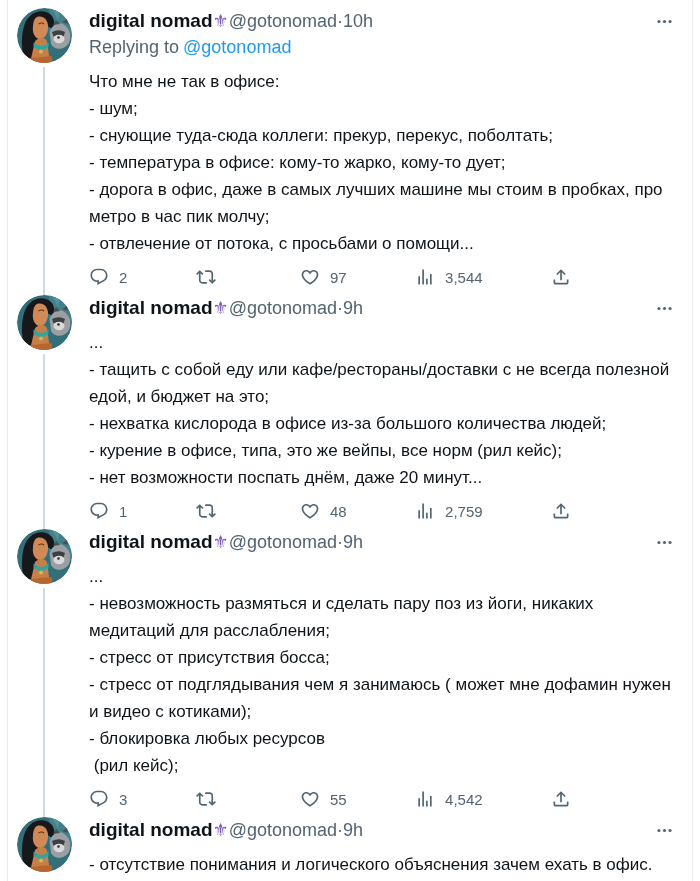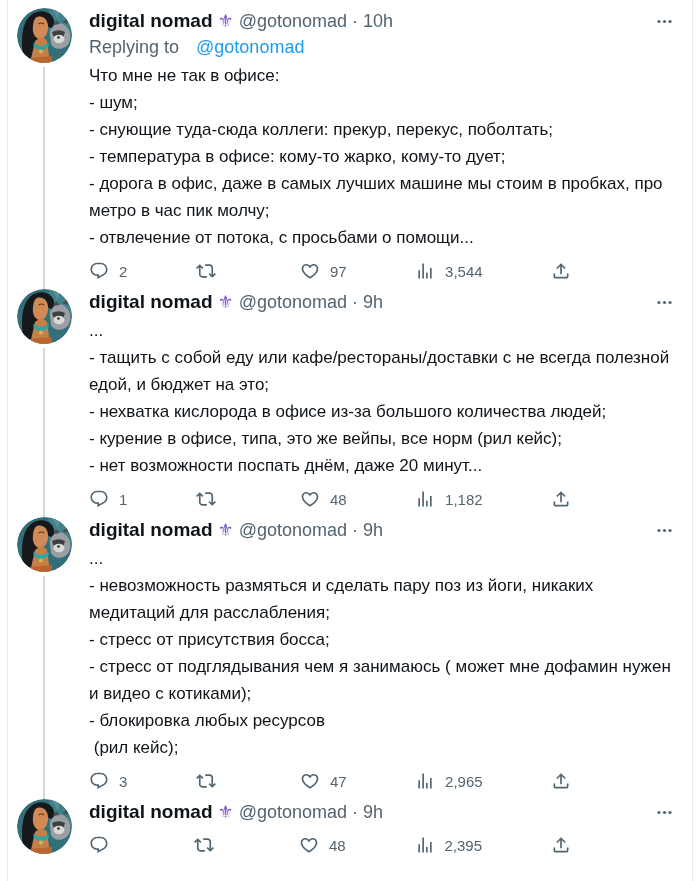--- a/index.html
+++ b/index.html
@@ -17,32 +17,32 @@
     border-right: 1px solid #e9ebec;
     padding-top: 8px;
     background: #ffffff;
   }
   .tweet { display: flex; padding: 0 18px 0 8px; }
   .gutter { width: 56px; flex-shrink: 0; display: flex; flex-direction: column; align-items: center; }
   .avatar { width: 55px; height: 55px; border-radius: 50%; overflow: hidden; flex-shrink: 0; }
   .avatar svg { display: block; width: 55px; height: 55px; }
   .thread { width: 2px; flex: 1; background: #cfd9de; margin-top: 4px; min-height: 10px; }
   .content { flex: 1; min-width: 0; margin-left: 17px; padding-bottom: 8px; }
-  .header { display: flex; align-items: flex-end; gap: 5px; font-size: 19px; line-height: 26px; }
+  .header { display: flex; align-items: flex-end; font-size: 19px; line-height: 26px; }
   .name { font-weight: bold; color: #0f1419; white-space: nowrap; }
   .badge { color: #7d5cc6; font-family: "DejaVu Sans", sans-serif; font-size: 18px; }
   .handle, .dot, .time { color: #536471; font-size: 18px; white-space: nowrap; }
   .more { margin-left: auto; align-self: center; color: #536471; cursor: pointer; }
   .more svg { width: 19px; height: 19px; fill: #536471; display: block; }
   .replying { font-size: 18px; line-height: 25px; color: #536471; margin-top: 1px; }
-  .replying .prefix { margin-right: 17px; }
+  .replying .prefix { margin-right: 4px; }
   .mention { color: #1d9bf0; }
   .body-text {
     font-size: 17px; line-height: 27px; color: #0f1419;
-    white-space: pre-wrap; overflow-wrap: break-word; margin-top: 2px;
+    white-space: pre-wrap; overflow-wrap: break-word; margin-top: 8px;
   }
   .actions {
     display: flex; justify-content: space-between; align-items: center;
     max-width: 482px; margin-top: 10px; color: #536471;
   }
   .action { display: flex; align-items: center; gap: 10px; cursor: pointer; }
   .action svg { width: 20px; height: 20px; fill: #536471; display: block; }
   .count { font-size: 15px; color: #536471; min-width: 6px; }
   .defs { position: absolute; width: 0; height: 0; overflow: hidden; }
 </style>
@@ -207,21 +207,21 @@
         <div class="action">
             <svg>
               <use href="#i-heart"></use>
             </svg>
             <span class="count">48</span>
           </div>
         <div class="action">
             <svg>
               <use href="#i-views"></use>
             </svg>
-            <span class="count">1,182</span>
+            <span class="count">2,759</span>
           </div>
         <div class="action">
             <svg>
               <use href="#i-share"></use>
             </svg>
           </div>
       </div>
     </div>
   </article>
 
@@ -263,27 +263,27 @@
         <div class="action">
             <svg>
               <use href="#i-retweet"></use>
             </svg>
             <span class="count"></span>
           </div>
         <div class="action">
             <svg>
               <use href="#i-heart"></use>
             </svg>
-            <span class="count">47</span>
+            <span class="count">55</span>
           </div>
         <div class="action">
             <svg>
               <use href="#i-views"></use>
             </svg>
-            <span class="count">2,965</span>
+            <span class="count">4,542</span>
           </div>
         <div class="action">
             <svg>
               <use href="#i-share"></use>
             </svg>
           </div>
       </div>
     </div>
   </article>
 
@@ -302,20 +302,21 @@
         <span class="badge">⚜</span>
         <span class="handle">@gotonomad</span>
         <span class="dot">·</span>
         <span class="time">9h</span>
         <span class="more">
             <svg>
               <use href="#i-more"></use>
             </svg>
           </span>
       </div>
+      <div class="body-text">- отсутствие понимания и логического объяснения зачем ехать в офис.</div>
       <div class="actions">
         <div class="action">
             <svg>
               <use href="#i-reply"></use>
             </svg>
             <span class="count"></span>
           </div>
         <div class="action">
             <svg>
               <use href="#i-retweet"></use>

